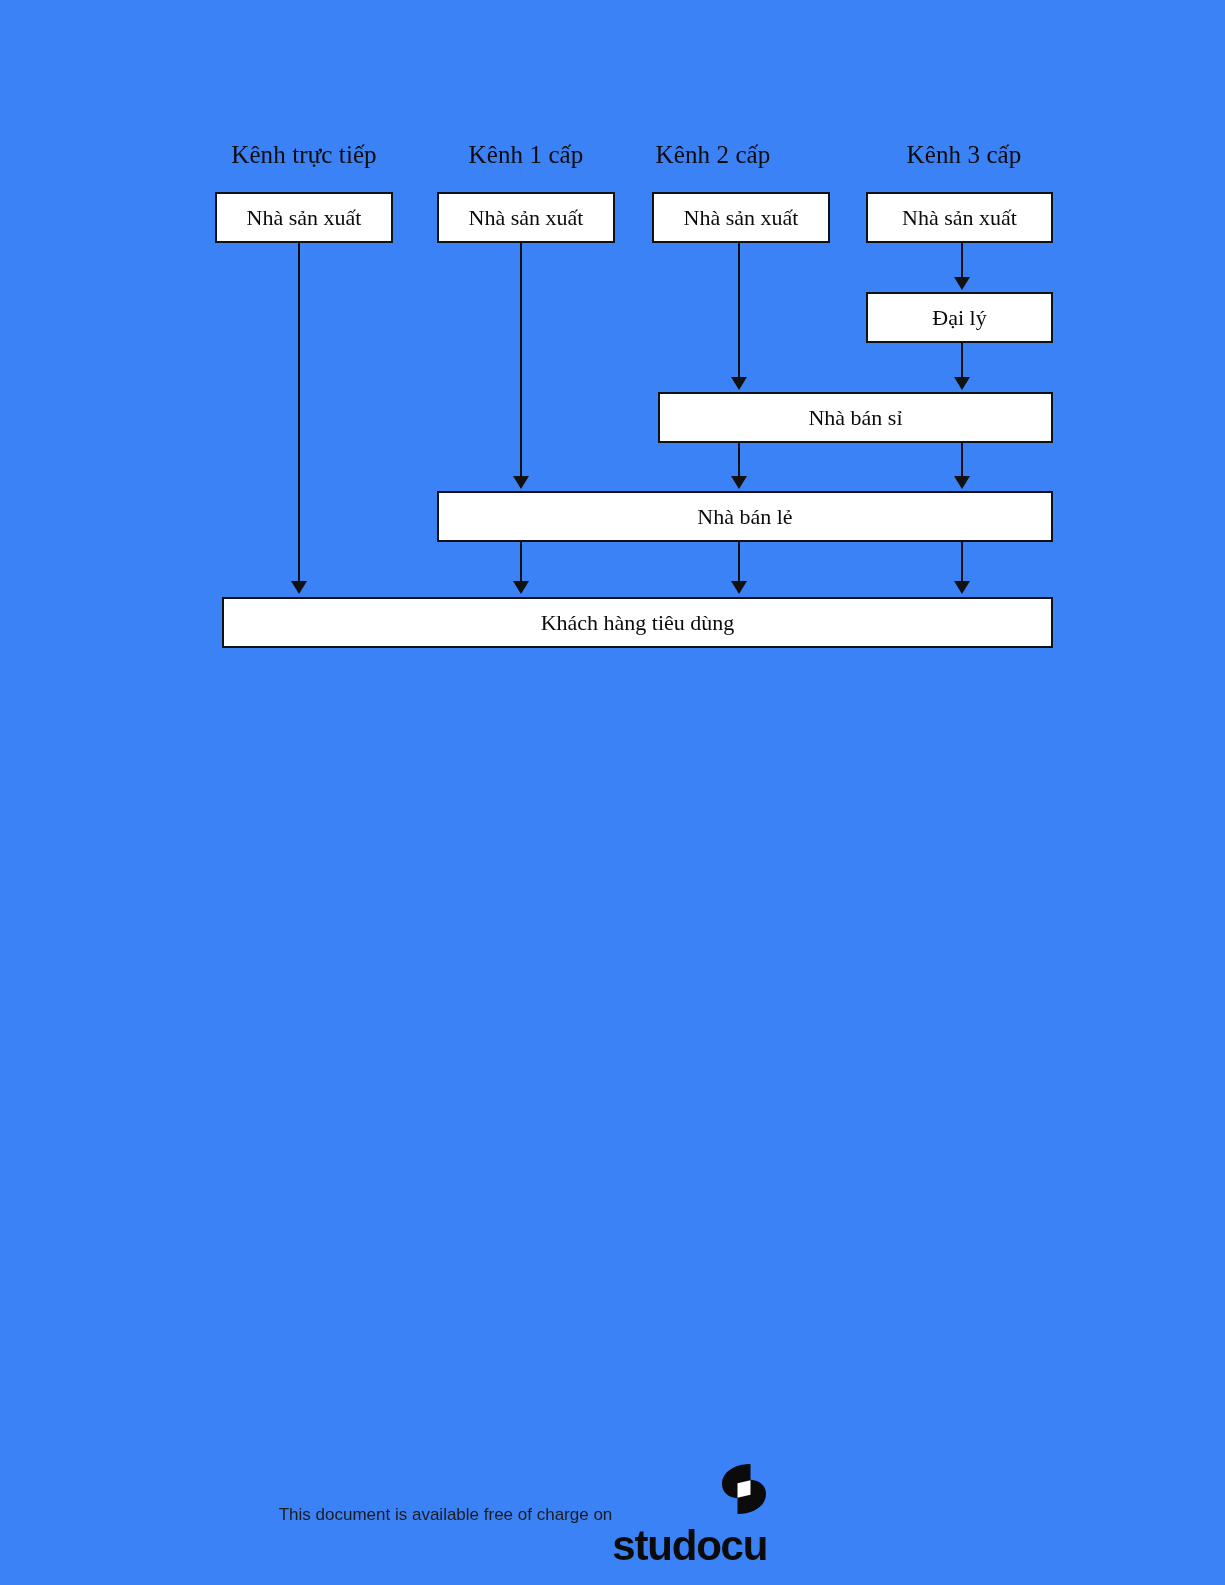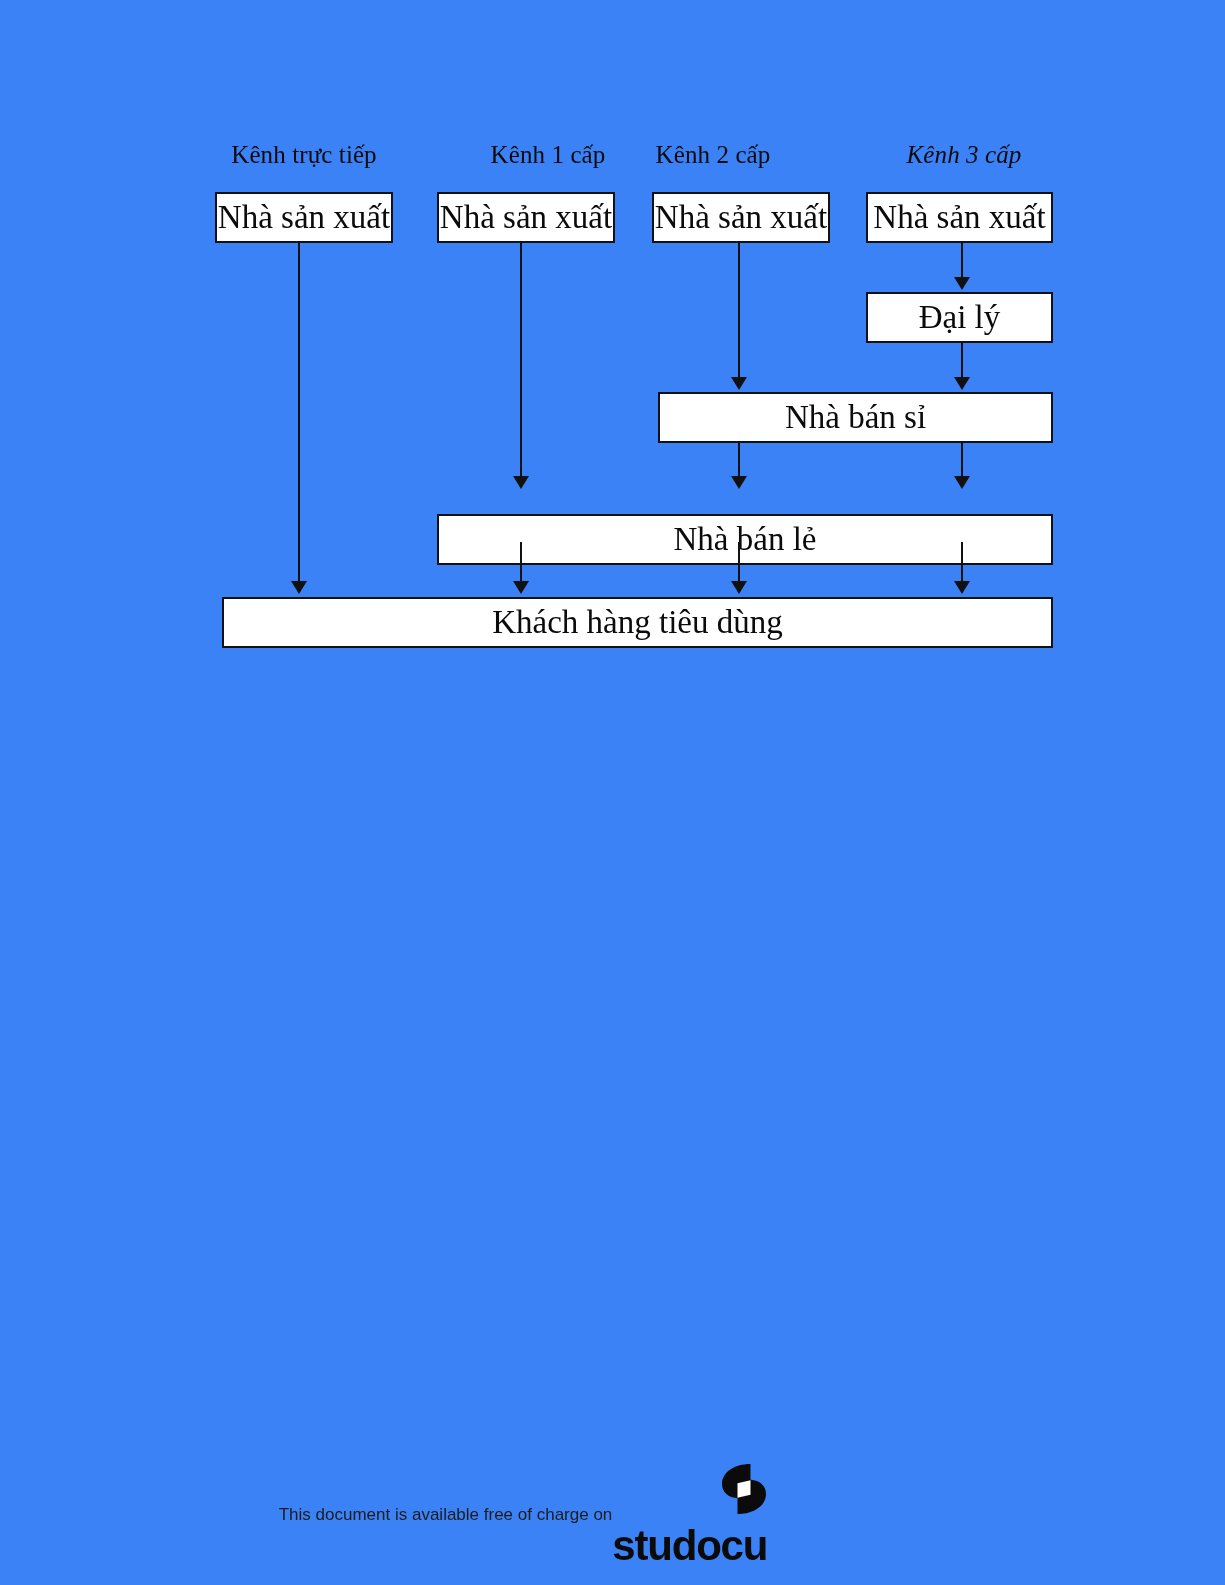--- a/index.html
+++ b/index.html
@@ -46,21 +46,21 @@
   }
 
   .node {
     position: absolute;
     box-sizing: border-box;
     border: 2px solid #111111;
     background: #ffffff;
     display: flex;
     align-items: center;
     justify-content: center;
-    font-size: 33px;
+    font-size: 22px;
     line-height: 1;
     color: #0b0b0b;
     white-space: nowrap;
   }
 
   
   .conn {
     position: absolute;
     width: 2px;
     background: #111111;
@@ -110,34 +110,34 @@
   }
 </style>
 </head>
 <body>
 
 <div class="page">
 
   <div class="diagram">
 
     <div class="col-header" style="left:215px; top:142px; width:178px;">Kênh trực tiếp</div>
-    <div class="col-header" style="left:459px; top:142px; width:178px;font-family:Liberation Serif, serif;">Kênh 1 cấp</div>
+    <div class="col-header" style="left:437px; top:142px; width:178px;font-family:Liberation Serif, serif;">Kênh 1 cấp</div>
     <div class="col-header" style="left:624px; top:142px; width:178px;">Kênh 2 cấp</div>
-    <div class="col-header" style="left:874px; top:142px; width:180px;font-style:italic;">Kênh 3 cấp</div>
+    <div class="col-header" style="left:874px; top:142px; width:180px;">Kênh 3 cấp</div>
 
     <div class="node" style="left:215px; top:192px; width:178px; height:51px;">Nhà sản xuất</div>
     <div class="node" style="left:437px; top:192px; width:178px; height:51px;">Nhà sản xuất</div>
     <div class="node" style="left:652px; top:192px; width:178px; height:51px;">Nhà sản xuất</div>
     <div class="node" style="left:866px; top:192px; width:187px; height:51px;">Nhà sản xuất</div>
 
     <div class="node" style="left:866px; top:292px; width:187px; height:51px;">Đại lý</div>
 
     <div class="node" style="left:658px; top:392px; width:395px; height:51px;">Nhà bán sỉ</div>
 
-    <div class="node" style="left:437px; top:514px; width:616px; height:51px;">Nhà bán lẻ</div>
+    <div class="node" style="left:437px; top:491px; width:616px; height:51px;">Nhà bán lẻ</div>
 
     <div class="node" style="left:222px; top:597px; width:831px; height:51px;">Khách hàng tiêu dùng</div>
 
     <div class="conn" style="left:298px; top:243px; height:340px;"></div>
     <div class="arrowhead" style="left:291px; top:581px;"></div>
 
     <div class="conn" style="left:520px; top:243px; height:235px;"></div>
     <div class="arrowhead" style="left:513px; top:476px;"></div>
 
     <div class="conn" style="left:738px; top:243px; height:136px;"></div>

